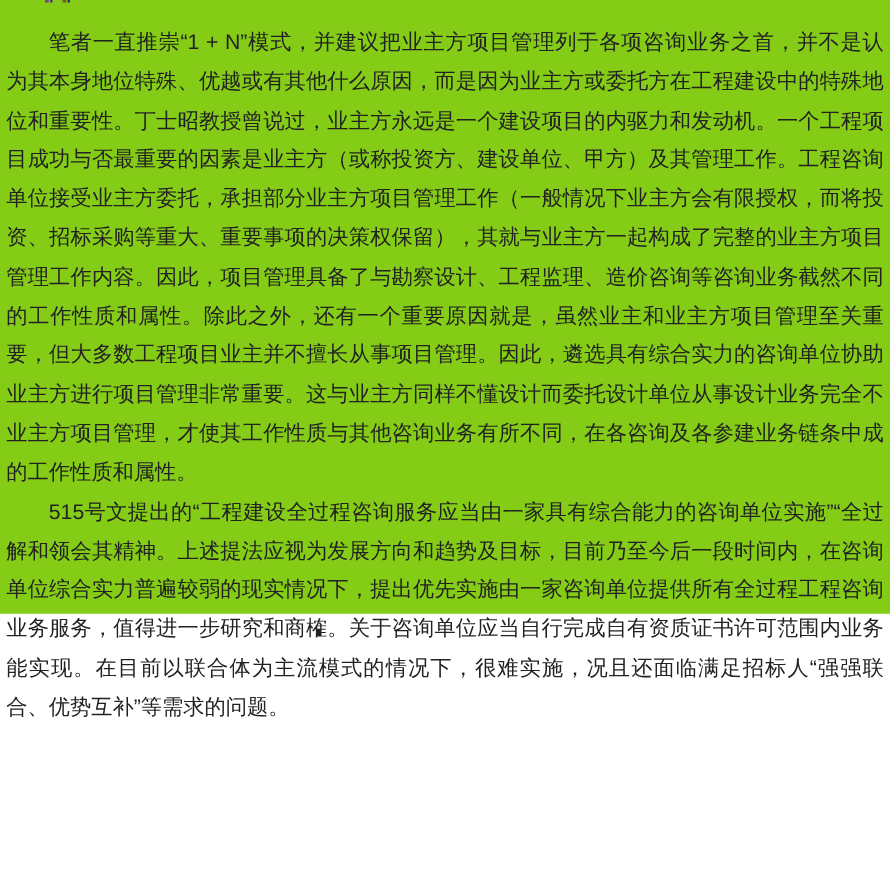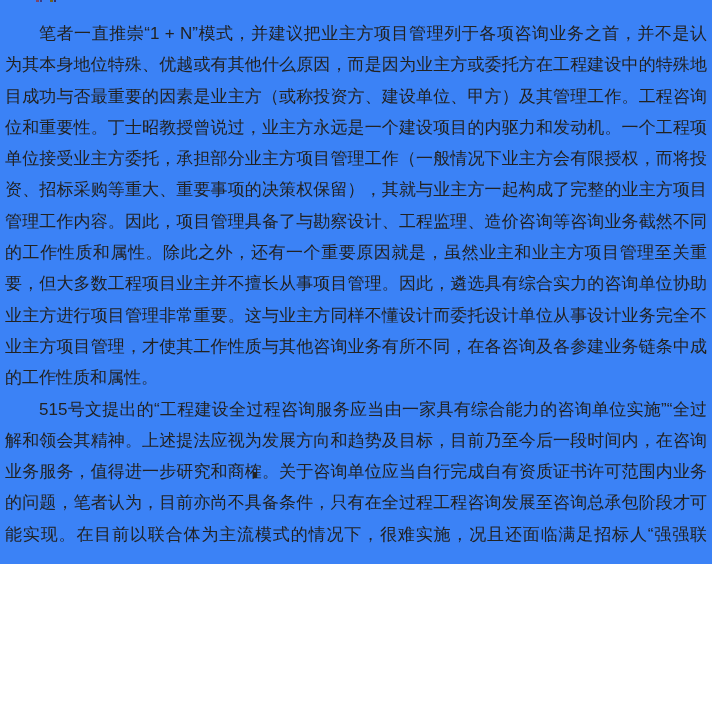--- a/index.html
+++ b/index.html
@@ -7,22 +7,22 @@
     padding: 0;
     width: 712px;
     height: 701px;
     background: #ffffff;
     overflow: hidden;
     font-family: "Liberation Sans", "DejaVu Sans", sans-serif;
   }
   .page {
     position: relative;
     width: 712px;
-    height: 564px;
-    background: #3b82f6;
+    height: 491px;
+    background: #84cc16;
     box-sizing: border-box;
     padding: 18px 5px 0 5px;
   }
   
   .remnant {
     position: absolute;
     top: 0;
     left: 0;
     width: 712px;
     height: 4px;
@@ -64,31 +64,32 @@
   <div class="remnant">
     <i class="m1"></i>
     <i class="m2"></i>
     <i class="m3"></i>
     <i class="m4"></i>
   </div>
 
   <div class="para">
       <div class="line first">笔者一直推崇“1 + N”模式，并建议把业主方项目管理列于各项咨询业务之首，并不是认</div>
       <div class="line">为其本身地位特殊、优越或有其他什么原因，而是因为业主方或委托方在工程建设中的特殊地</div>
+      <div class="line">位和重要性。丁士昭教授曾说过，业主方永远是一个建设项目的内驱力和发动机。一个工程项</div>
       <div class="line">目成功与否最重要的因素是业主方（或称投资方、建设单位、甲方）及其管理工作。工程咨询</div>
-      <div class="line">位和重要性。丁士昭教授曾说过，业主方永远是一个建设项目的内驱力和发动机。一个工程项</div>
       <div class="line">单位接受业主方委托，承担部分业主方项目管理工作（一般情况下业主方会有限授权，而将投</div>
       <div class="line">资、招标采购等重大、重要事项的决策权保留），其就与业主方一起构成了完整的业主方项目</div>
       <div class="line">管理工作内容。因此，项目管理具备了与勘察设计、工程监理、造价咨询等咨询业务截然不同</div>
       <div class="line">的工作性质和属性。除此之外，还有一个重要原因就是，虽然业主和业主方项目管理至关重</div>
       <div class="line">要，但大多数工程项目业主并不擅长从事项目管理。因此，遴选具有综合实力的咨询单位协助</div>
       <div class="line">业主方进行项目管理非常重要。这与业主方同样不懂设计而委托设计单位从事设计业务完全不</div>
       <div class="line">业主方项目管理，才使其工作性质与其他咨询业务有所不同，在各咨询及各参建业务链条中成</div>
       <div class="line last">的工作性质和属性。</div>
     </div>
   <div class="para">
       <div class="line first">515号文提出的“工程建设全过程咨询服务应当由一家具有综合能力的咨询单位实施”“全过</div>
       <div class="line">解和领会其精神。上述提法应视为发展方向和趋势及目标，目前乃至今后一段时间内，在咨询</div>
+      <div class="line">单位综合实力普遍较弱的现实情况下，提出优先实施由一家咨询单位提供所有全过程工程咨询</div>
       <div class="line">业务服务，值得进一步研究和商榷。关于咨询单位应当自行完成自有资质证书许可范围内业务</div>
-      <div class="line">的问题，笔者认为，目前亦尚不具备条件，只有在全过程工程咨询发展至咨询总承包阶段才可</div>
       <div class="line">能实现。在目前以联合体为主流模式的情况下，很难实施，况且还面临满足招标人“强强联</div>
+      <div class="line last">合、优势互补”等需求的问题。</div>
     </div>
 </div>
 
 </body></html>

